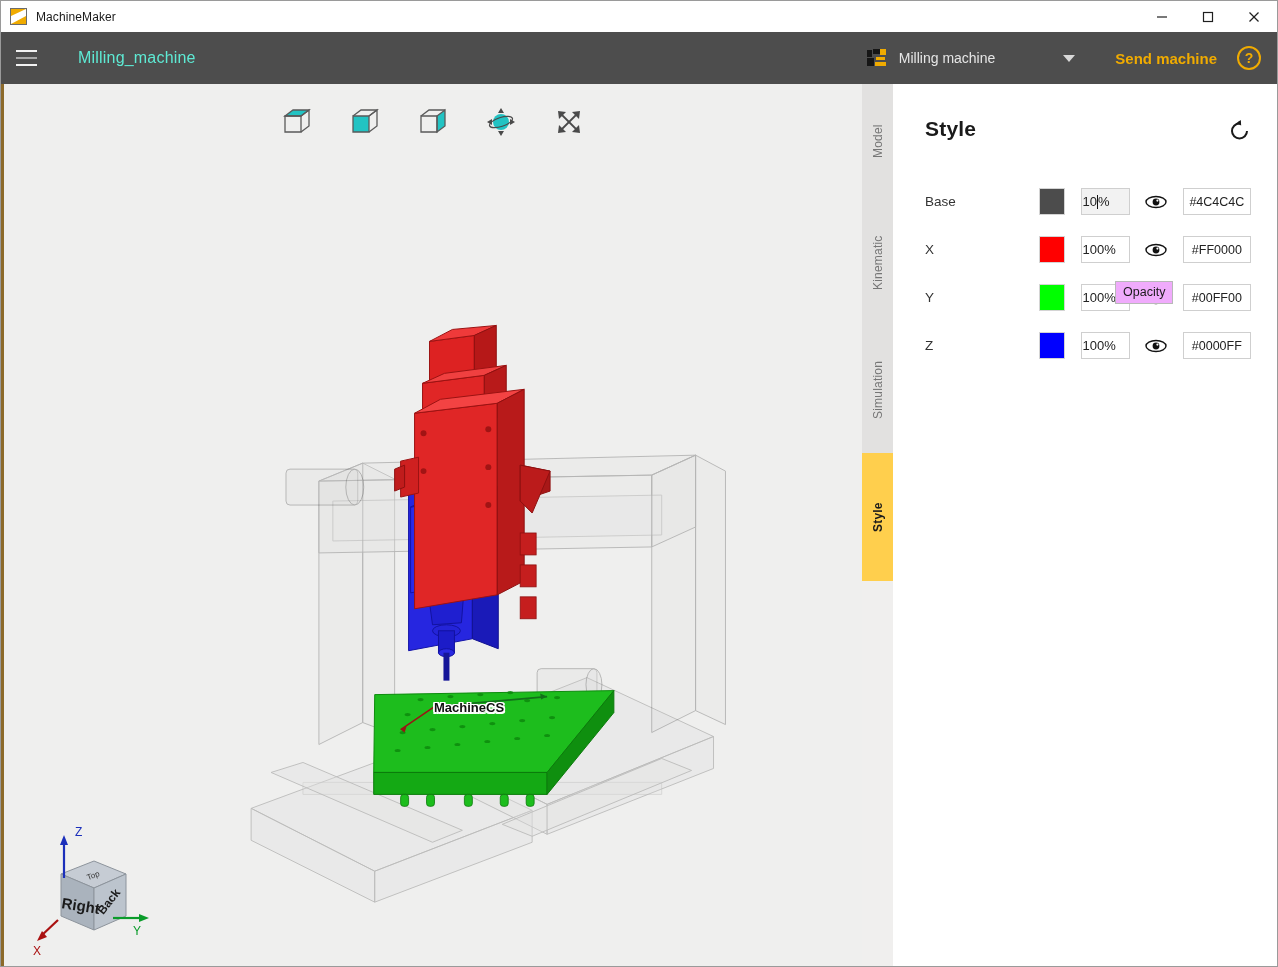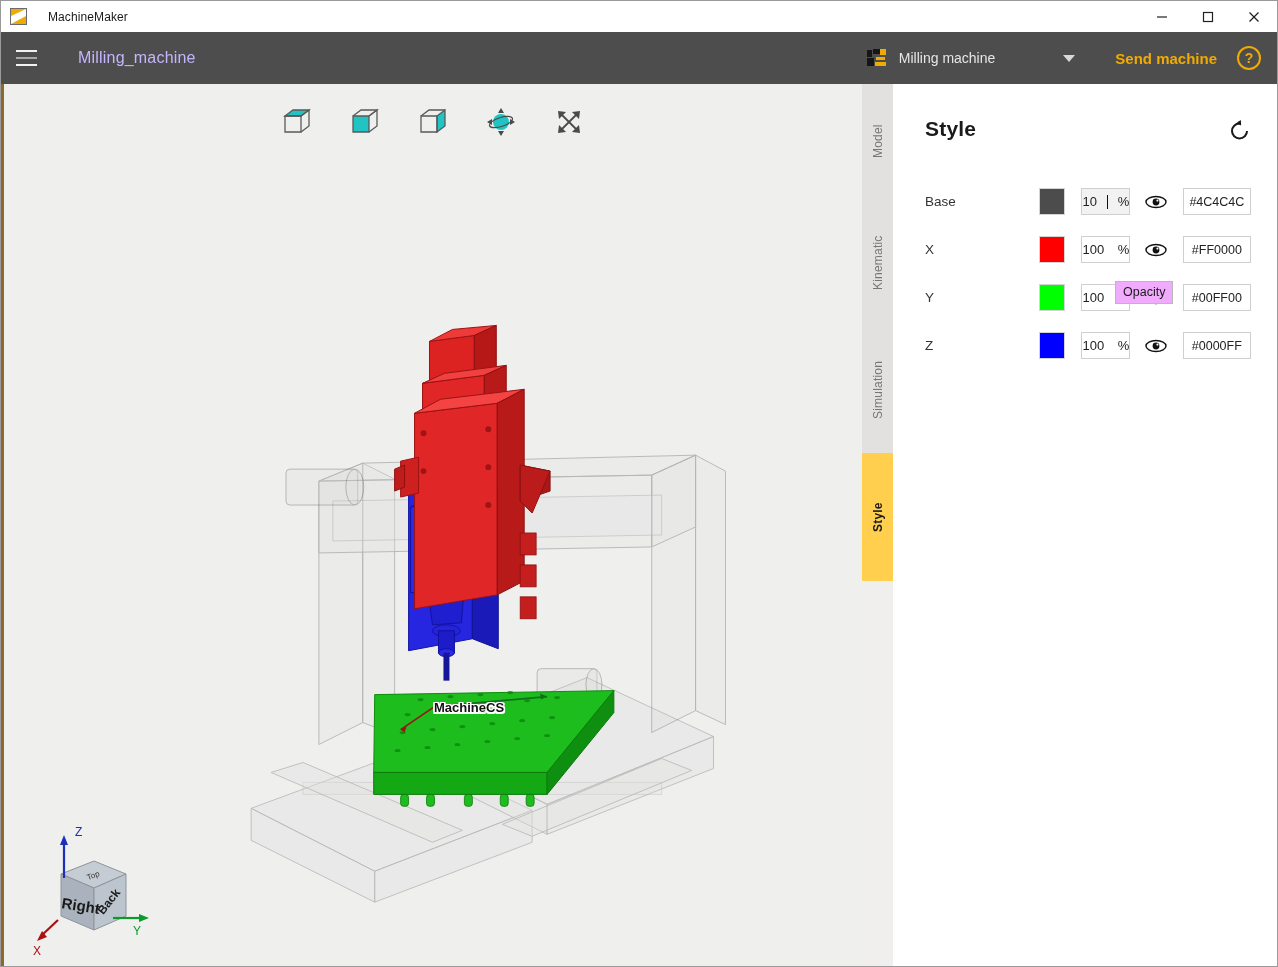--- a/index.html
+++ b/index.html
@@ -17,21 +17,21 @@
     background: #ffffff;
   }
 
   
   .titlebar {
     height: 31px; min-height: 31px;
     background: #ffffff;
     display: flex; align-items: center;
     border-bottom: 0;
   }
-  .tb-left { display: flex; align-items: center; padding-left: 9px; gap: 21px; }
+  .tb-left { display: flex; align-items: center; padding-left: 9px; gap: 9px; }
   .app-logo {
     width: 17px; height: 17px;
     border: 1px solid #6b6b6b;
     background: #ffffff;
     position: relative;
     overflow: hidden;
   }
   .app-logo::before {
     content: "";
     position: absolute; left: 0; top: 0;
@@ -65,21 +65,21 @@
     position: relative;
   }
   .hamburger {
     width: 50px; height: 52px;
     display: flex; flex-direction: column;
     align-items: center; justify-content: center;
     gap: 5px;
   }
   .hamburger span { display: block; width: 21px; height: 2px; background: #f2f2f2; }
   .hamburger span:nth-child(2) { background: #a8a8a8; }
-  .doc-title { font-size: 16px; color: #c4b5fd; margin-left: 27px; letter-spacing: .2px; }
+  .doc-title { font-size: 16px; color: #5eead4; margin-left: 27px; letter-spacing: .2px; }
   .hdr-spacer { flex: 1; }
   .machine-sel {
     display: flex; align-items: center; gap: 12px;
     height: 34px; padding: 0 0 0 6px;
     margin-right: 10px;
   }
   .machine-icon {
     width: 20px; height: 18px; position: relative;
   }
   .mi-a { position:absolute; left:0; top:1px; width:5px; height:7px; background:#161616; }
@@ -180,21 +180,21 @@
     width: 0; height: 0;
     border-left: 6px solid transparent;
     border-right: 6px solid transparent;
     border-top: 7px solid #3b3b3b;
   }
 
   .swatch { width: 27px; height: 27px; border: 1px solid #d4d4d4; }
   .opacity-box {
     width: 50px; height: 27px; margin-left: 16px;
     border: 1px solid #cfcfcf; background: #fff;
-    display: flex; align-items: center; justify-content: space-between;
+    display: flex; align-items: center; justify-content: flex-start;
     font-size: 13px; color: #222; position: relative;
   }
   .opacity-box.focused { background: #f2f2f2; }
   .caret-bar {
     display: inline-block; width: 1px; height: 14px;
     background: #111; margin-left: 0px; vertical-align: middle;
   }
   .eye { width: 25px; height: 25px; margin-left: 14px; display:flex; align-items:center; justify-content:center; }
   .hex-box {
     width: 70px; height: 27px; margin-left: 14px;

